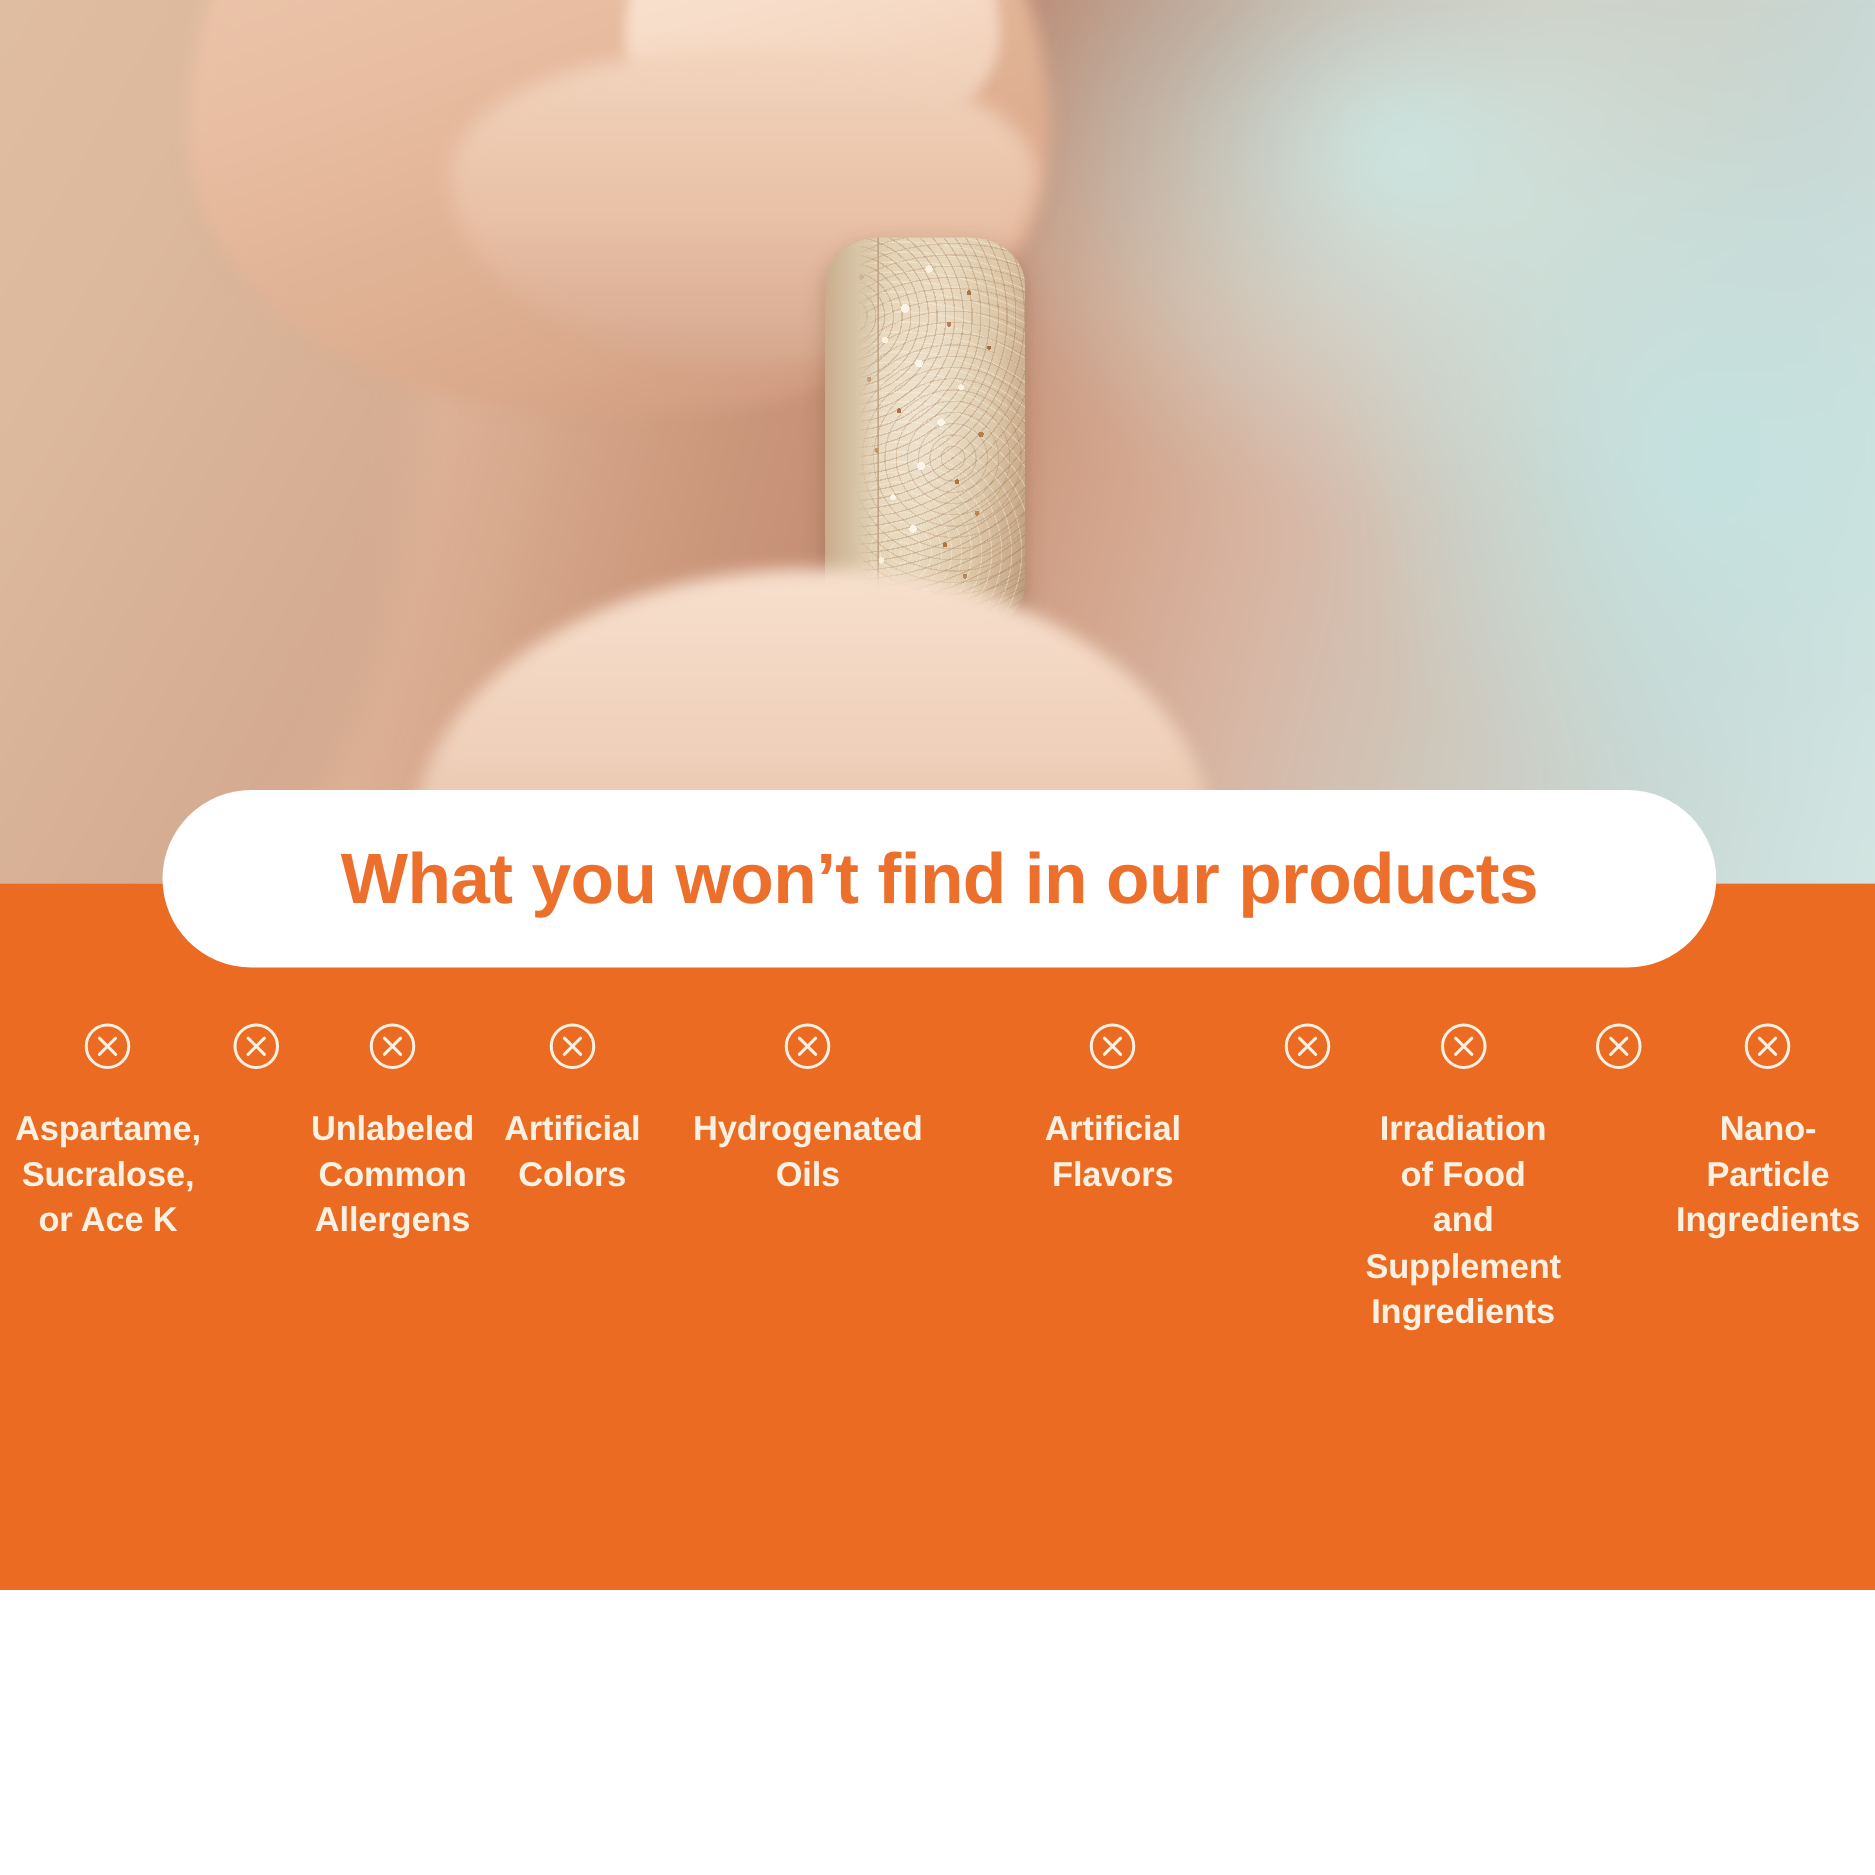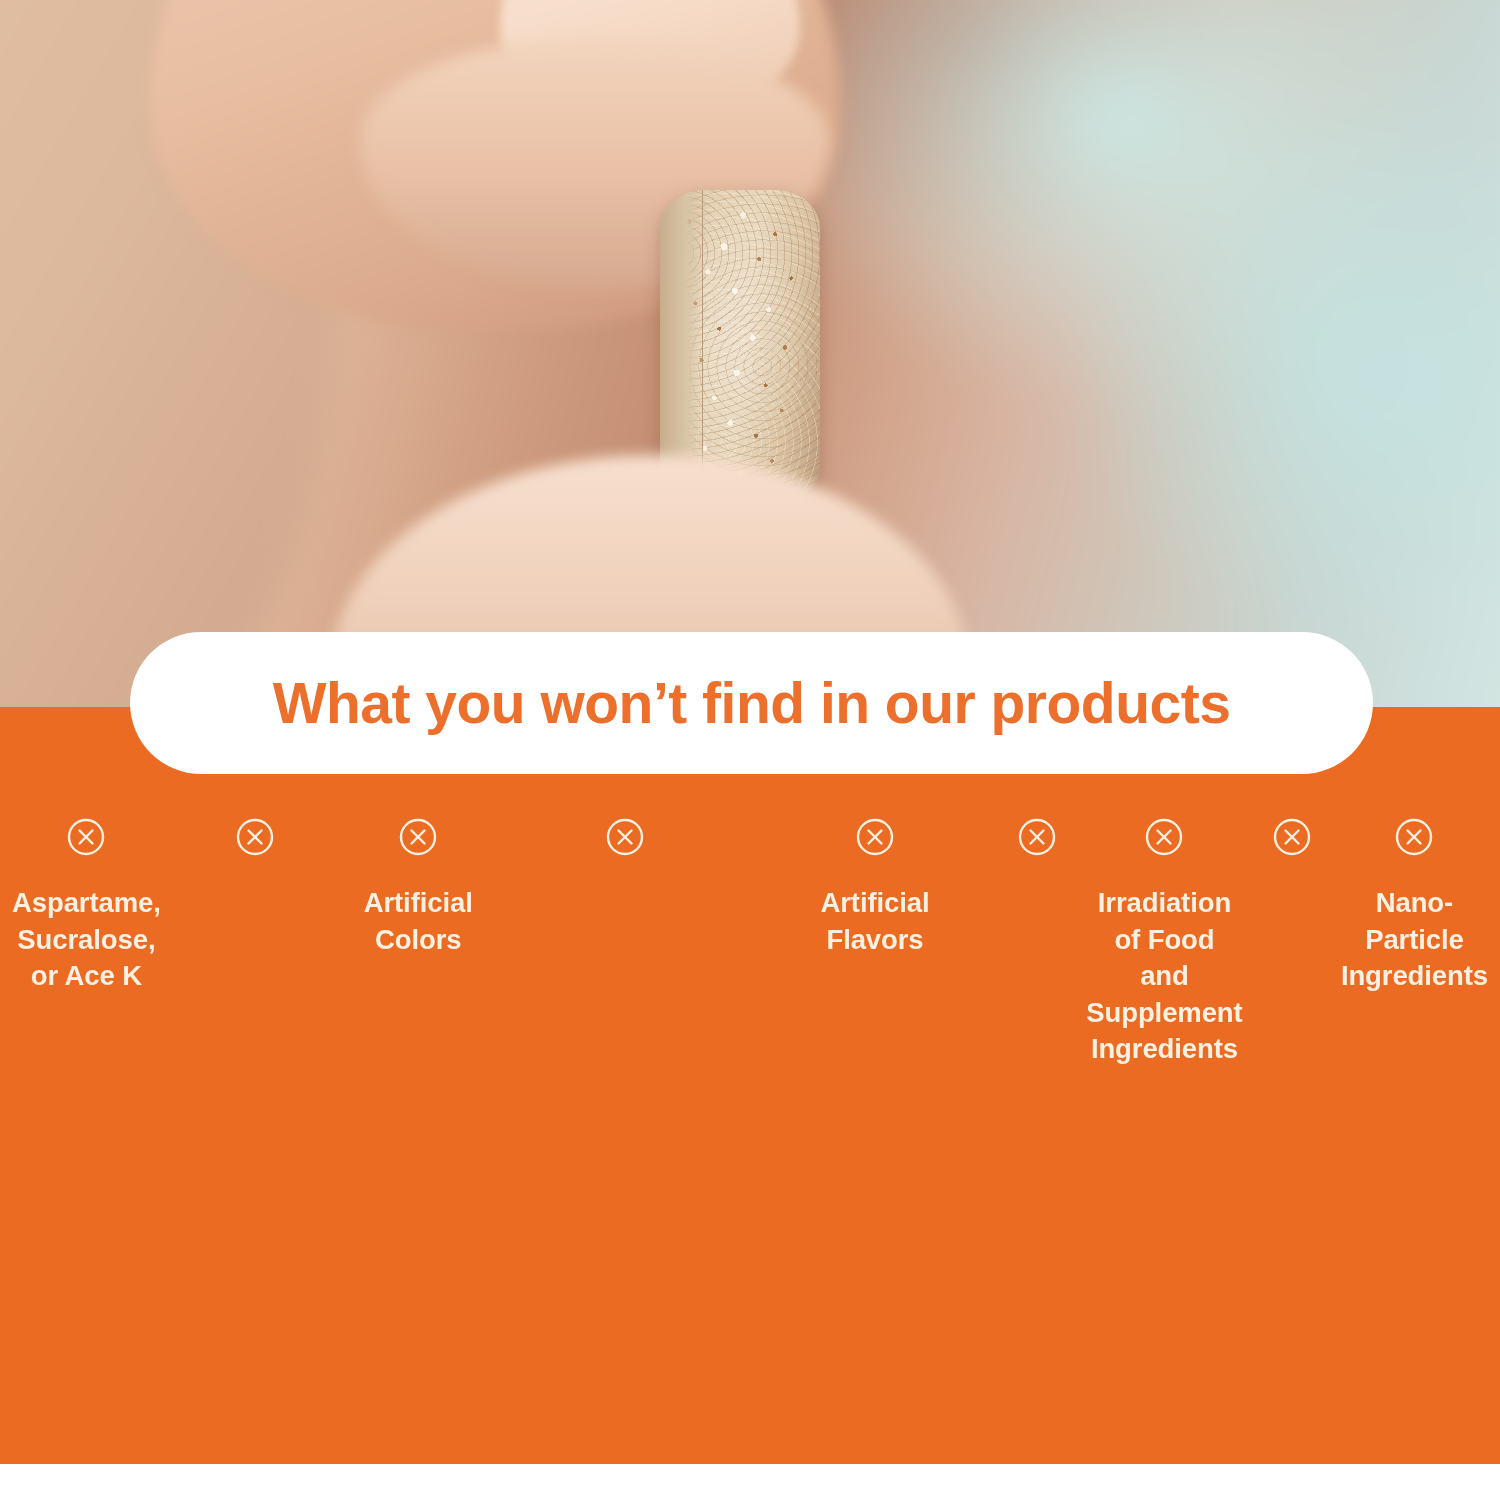--- a/index.html
+++ b/index.html
@@ -6,21 +6,21 @@
     margin: 0;
     padding: 0;
     background: #ffffff;
   }
   body {
     font-family: "Liberation Sans", sans-serif;
   }
   #page {
     position: relative;
     width: 1500px;
-    height: 1464px;
+    height: 1272px;
     overflow: hidden;
     background: #ec6b22;
   }
 
   
   .photo {
     position: absolute;
     left: 0; top: 0;
     width: 1500px;
     height: 707px;
@@ -281,31 +281,40 @@
               <line x1="13.5" y1="13.5" x2="26.5" y2="26.5" stroke="#fbf1e2" stroke-width="2.4" stroke-linecap="round"></line>
               <line x1="26.5" y1="13.5" x2="13.5" y2="26.5" stroke="#fbf1e2" stroke-width="2.4" stroke-linecap="round"></line>
             </svg>
         </div>
         <div class="cell">
           <svg class="x-icon" viewBox="0 0 40 40">
               <circle cx="20" cy="20" r="17" fill="none" stroke="#fbf1e2" stroke-width="2.4"></circle>
               <line x1="13.5" y1="13.5" x2="26.5" y2="26.5" stroke="#fbf1e2" stroke-width="2.4" stroke-linecap="round"></line>
               <line x1="26.5" y1="13.5" x2="13.5" y2="26.5" stroke="#fbf1e2" stroke-width="2.4" stroke-linecap="round"></line>
             </svg>
+          <div class="cell-label">Unlabeled<br>Common Allergens</div>
+        </div>
+        <div class="cell">
+          <svg class="x-icon" viewBox="0 0 40 40">
+              <circle cx="20" cy="20" r="17" fill="none" stroke="#fbf1e2" stroke-width="2.4"></circle>
+              <line x1="13.5" y1="13.5" x2="26.5" y2="26.5" stroke="#fbf1e2" stroke-width="2.4" stroke-linecap="round"></line>
+              <line x1="26.5" y1="13.5" x2="13.5" y2="26.5" stroke="#fbf1e2" stroke-width="2.4" stroke-linecap="round"></line>
+            </svg>
           <div class="cell-label">Artificial<br>Colors</div>
         </div>
       </div>
 
       <div class="grid-row row-2">
         <div class="cell">
           <svg class="x-icon" viewBox="0 0 40 40">
               <circle cx="20" cy="20" r="17" fill="none" stroke="#fbf1e2" stroke-width="2.4"></circle>
               <line x1="13.5" y1="13.5" x2="26.5" y2="26.5" stroke="#fbf1e2" stroke-width="2.4" stroke-linecap="round"></line>
               <line x1="26.5" y1="13.5" x2="13.5" y2="26.5" stroke="#fbf1e2" stroke-width="2.4" stroke-linecap="round"></line>
             </svg>
+          <div class="cell-label">Hydrogenated<br>Oils</div>
         </div>
         <div class="cell">
           <svg class="x-icon" viewBox="0 0 40 40">
               <circle cx="20" cy="20" r="17" fill="none" stroke="#fbf1e2" stroke-width="2.4"></circle>
               <line x1="13.5" y1="13.5" x2="26.5" y2="26.5" stroke="#fbf1e2" stroke-width="2.4" stroke-linecap="round"></line>
               <line x1="26.5" y1="13.5" x2="13.5" y2="26.5" stroke="#fbf1e2" stroke-width="2.4" stroke-linecap="round"></line>
             </svg>
           <div class="cell-label">Artificial<br>Flavors</div>
         </div>
       </div>

